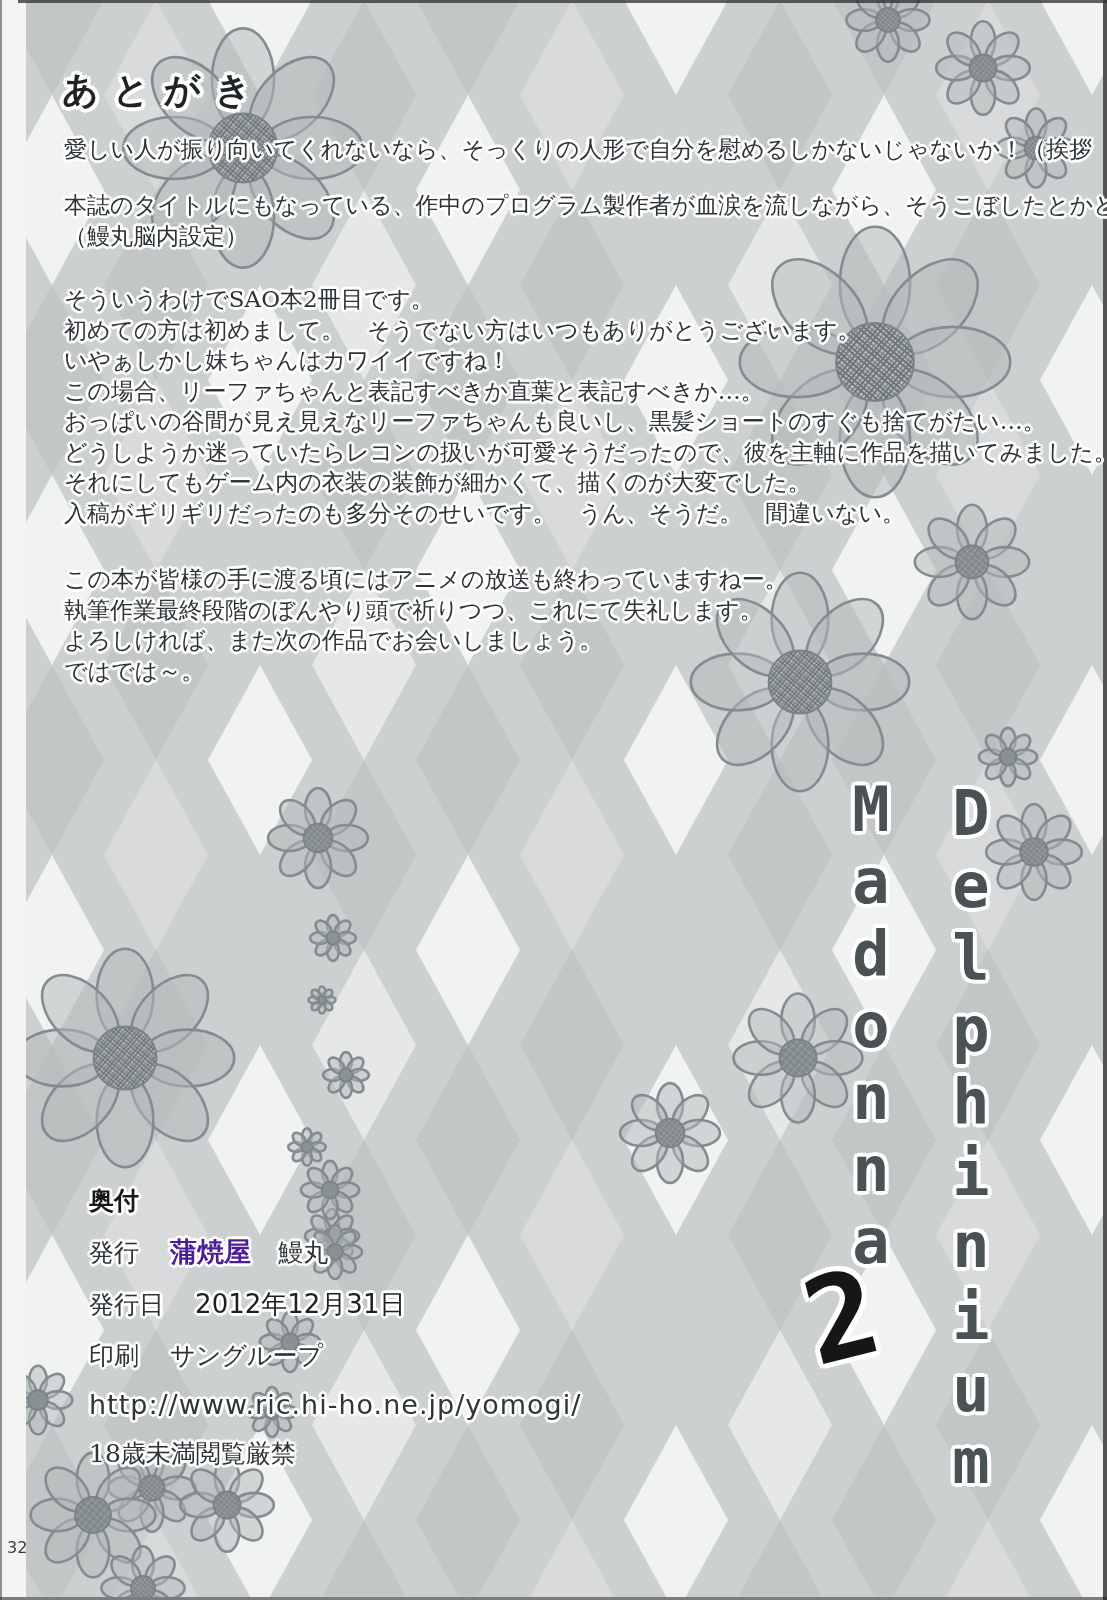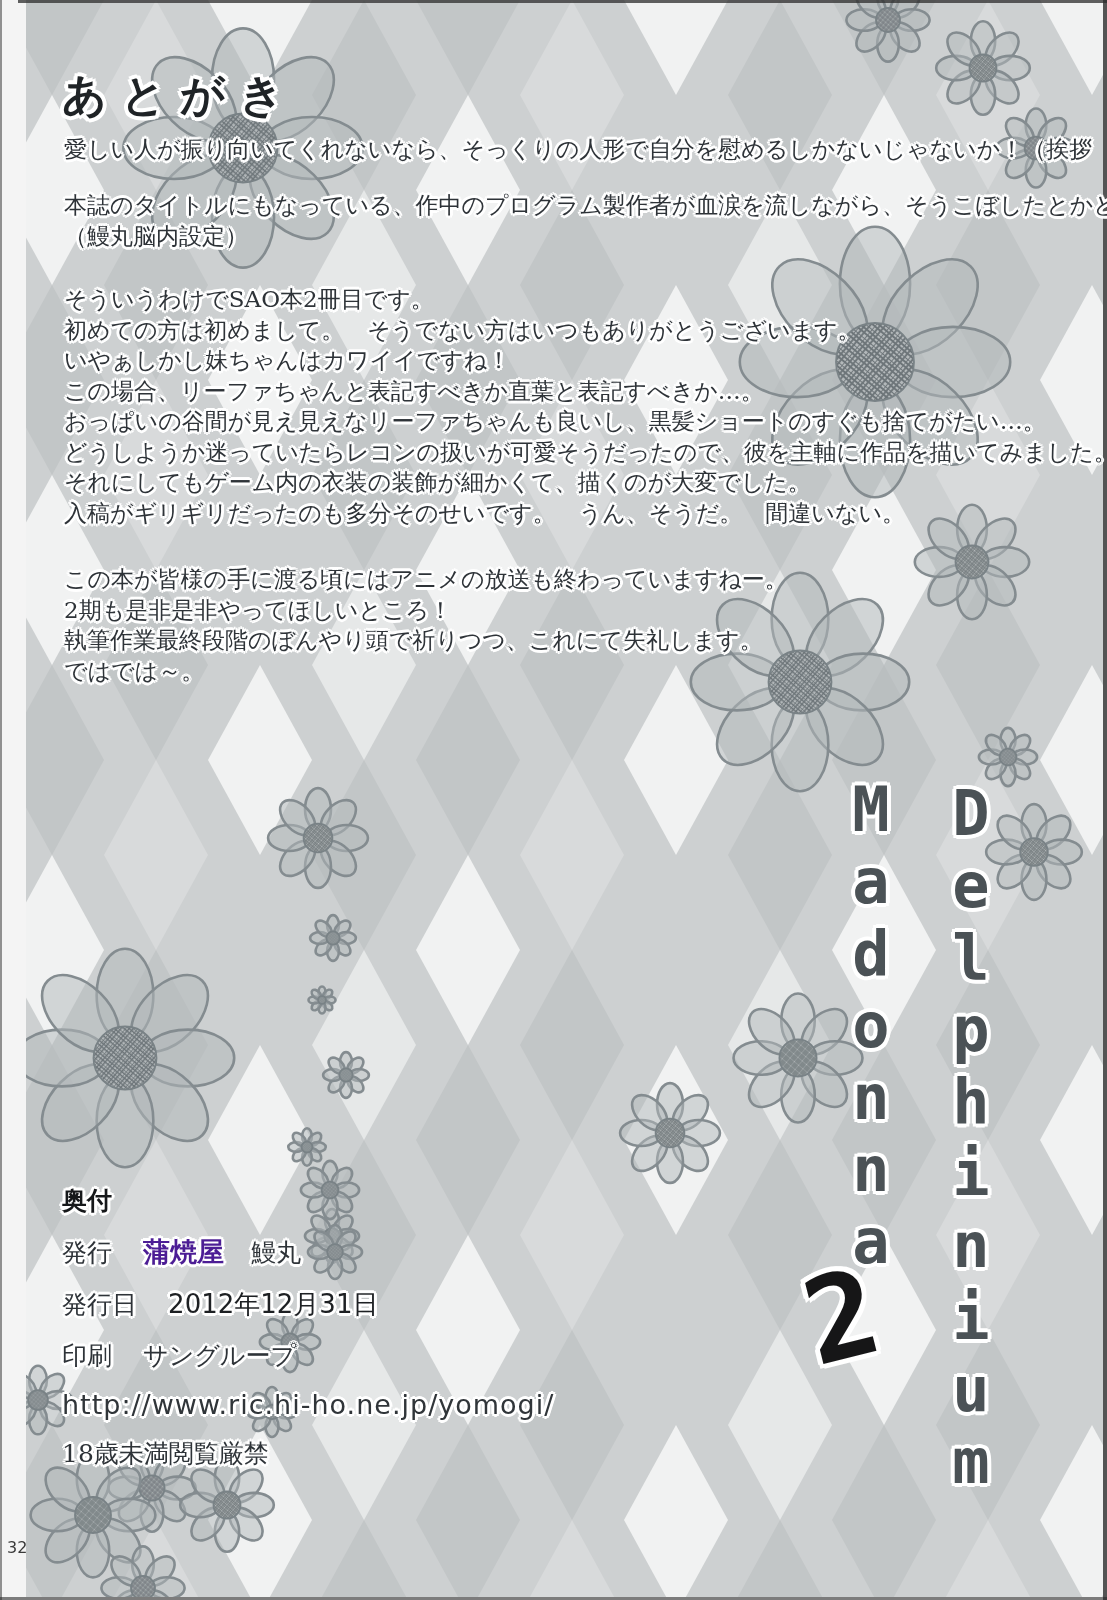--- a/index.html
+++ b/index.html
@@ -12,32 +12,32 @@
   .edge.right{right:0;top:0;width:4px;height:1600px;opacity:.8;}
   .edge.bottom{left:0;bottom:0;width:1107px;height:3px;opacity:.6;}
   .edge.left{left:0;top:0;width:2px;height:1600px;opacity:.5;}
 
   .halo{text-shadow:-2px -2px 0 #fff,2px -2px 0 #fff,-2px 2px 0 #fff,2px 2px 0 #fff,
         0 -3px 0 #fff,0 3px 0 #fff,-3px 0 0 #fff,3px 0 0 #fff;}
   .halo-big{text-shadow:-3px -3px 0 #fff,3px -3px 0 #fff,-3px 3px 0 #fff,3px 3px 0 #fff,
         0 -4px 0 #fff,0 4px 0 #fff,-4px 0 0 #fff,4px 0 0 #fff;}
 
   .page-title{position:absolute;left:62px;top:66px;font-family:"DejaVu Sans","Liberation Sans",sans-serif;
-        font-weight:bold;font-size:44px;letter-spacing:14px;color:#1f2326;white-space:nowrap;}
+        font-weight:bold;font-size:36px;letter-spacing:14px;color:#1f2326;white-space:nowrap;}
   .para{position:absolute;left:64px;color:#2e3338;font-size:23px;white-space:nowrap;}
   .para .body-line{line-height:30.5px;
         text-shadow:-2px -2px 0 #fff,2px -2px 0 #fff,-2px 2px 0 #fff,2px 2px 0 #fff,
         0 -3px 0 #fff,0 3px 0 #fff,-3px 0 0 #fff,3px 0 0 #fff;}
   .p-greeting{top:134px;}
   .p-intro{top:190px;}
   .p-main{top:284px;}
   .p-closing{top:564px;}
 
   .colophon{position:absolute;left:62px;top:1184px;color:#2e3338;}
-  .colophon .row{margin-bottom:17px;white-space:nowrap;}
+  .colophon .row{margin-bottom:17px;white-space:nowrap;margin-left:27px;}
   .colo-heading{font-family:"DejaVu Sans","Liberation Sans",sans-serif;font-weight:bold;
         font-size:25px;color:#16181a;}
   .colo-label{font-size:25px;margin-right:26px;}
   .circle-name{font-family:"DejaVu Sans","Liberation Sans",sans-serif;font-weight:bold;
         font-size:27px;color:#4c1d95;margin-right:22px;}
   .author-name{font-size:25px;}
   .date-val{font-family:"DejaVu Sans","Liberation Sans",sans-serif;font-size:26px;color:#1d2023;text-align:right;}
   .printer-val{font-size:25px;font-family:Liberation Serif, serif;}
   .mono-line{font-family:"DejaVu Sans","Liberation Sans",sans-serif;font-size:27px;
         color:#303539;letter-spacing:1px;}
@@ -153,22 +153,22 @@
       <div class="body-line">初めての方は初めまして。　そうでない方はいつもありがとうございます。</div>
       <div class="body-line">いやぁしかし妹ちゃんはカワイイですね！</div>
       <div class="body-line">この場合、リーファちゃんと表記すべきか直葉と表記すべきか…。</div>
       <div class="body-line">おっぱいの谷間が見え見えなリーファちゃんも良いし、黒髪ショートのすぐも捨てがたい…。</div>
       <div class="body-line">どうしようか迷っていたらレコンの扱いが可愛そうだったので、彼を主軸に作品を描いてみました。</div>
       <div class="body-line">それにしてもゲーム内の衣装の装飾が細かくて、描くのが大変でした。</div>
       <div class="body-line">入稿がギリギリだったのも多分そのせいです。　うん、そうだ。　間違いない。</div>
     </div>
   <div class="para p-closing">
       <div class="body-line">この本が皆様の手に渡る頃にはアニメの放送も終わっていますねー。</div>
-      <div class="body-line">2期も是非是非やってほしいところ！</div>
       <div class="body-line">執筆作業最終段階のぼんやり頭で祈りつつ、これにて失礼します。</div>
+      <div class="body-line">よろしければ、また次の作品でお会いしましょう。</div>
       <div class="body-line">ではでは～。</div>
     </div>
 
   <div class="vtitle delphinium">
       <span>D</span>
       <span>e</span>
       <span>l</span>
       <span>p</span>
       <span>h</span>
       <span>i</span>

